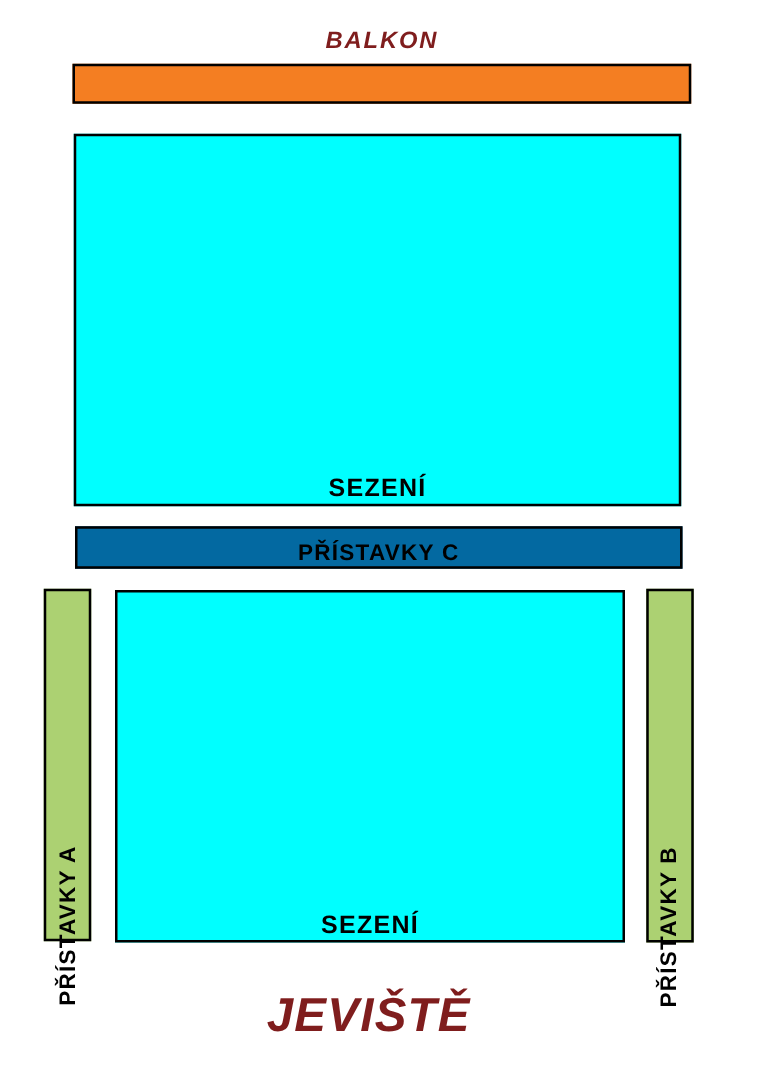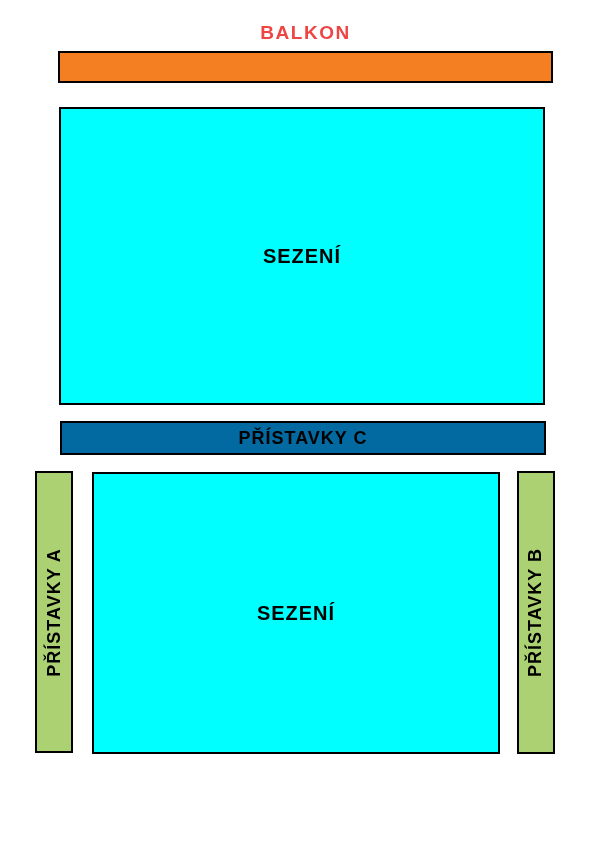--- a/index.html
+++ b/index.html
@@ -13,42 +13,43 @@
     height: 856px;
     background: #ffffff;
     font-family: "Liberation Sans", sans-serif;
     overflow: hidden;
   }
   .shape {
     position: absolute;
     box-sizing: border-box;
     border: 2px solid #000000;
     display: flex;
-    align-items: center;
+    align-items: flex-end;
     justify-content: center;
   }
   .sec-label {
     font-weight: 800;
     color: #000000;
     letter-spacing: 1px;
     white-space: nowrap;
     -webkit-font-smoothing: antialiased;
   }
   .sec-label.size-seating { font-size: 20px; }
   .sec-label.size-annex   { font-size: 18px; }
   .sec-label.vertical {
     transform: rotate(-90deg);
     transform-origin: center center;
   }
   .free-label {
     position: absolute;
     text-align: center;
     font-weight: 800;
-    color: #ef4444;
+    color: #7f1d1d;
     letter-spacing: 1.5px;
+    font-style: italic;
   }
   
   .balcony-label  { left: 58px;  top: 22px;  width: 495px; font-size: 19px; }
   .balcony-bar    { left: 58px;  top: 51px;  width: 495px; height: 32px; }
   .seating-upper  { left: 59px;  top: 107px; width: 486px; height: 298px; }
   .annex-c        { left: 60px;  top: 421px; width: 486px; height: 34px; }
   .annex-a        { left: 35px;  top: 471px; width: 38px;  height: 282px; }
   .seating-lower  { left: 92px;  top: 472px; width: 408px; height: 282px; }
   .annex-b        { left: 517px; top: 471px; width: 38px;  height: 283px; }
   .stage-label    { left: 35px;  top: 792px; width: 520px; font-size: 38px; letter-spacing: 1px; }
@@ -75,14 +76,15 @@
   </div>
 
   <div class="shape seating-lower" style="background-color: rgb(0, 255, 255);">
     <span class="sec-label size-seating">SEZENÍ</span>
   </div>
 
   <div class="shape annex-b" style="background-color: rgb(172, 209, 114);">
     <span class="sec-label size-annex vertical">PŘÍSTAVKY B</span>
   </div>
 
+  <div class="free-label stage-label">JEVIŠTĚ</div>
 
 </div>
 
 </body></html>

